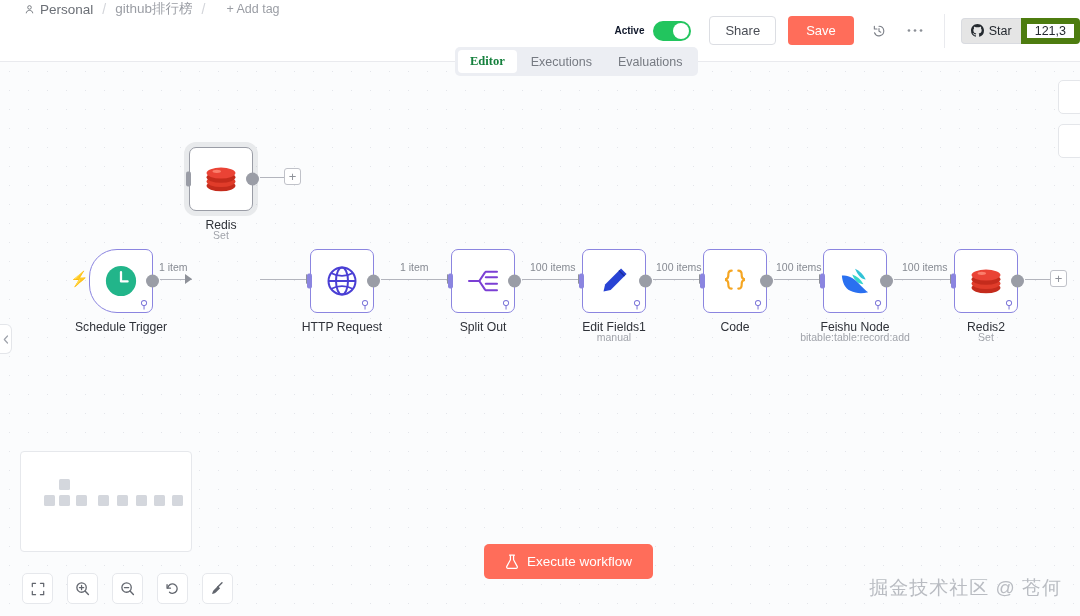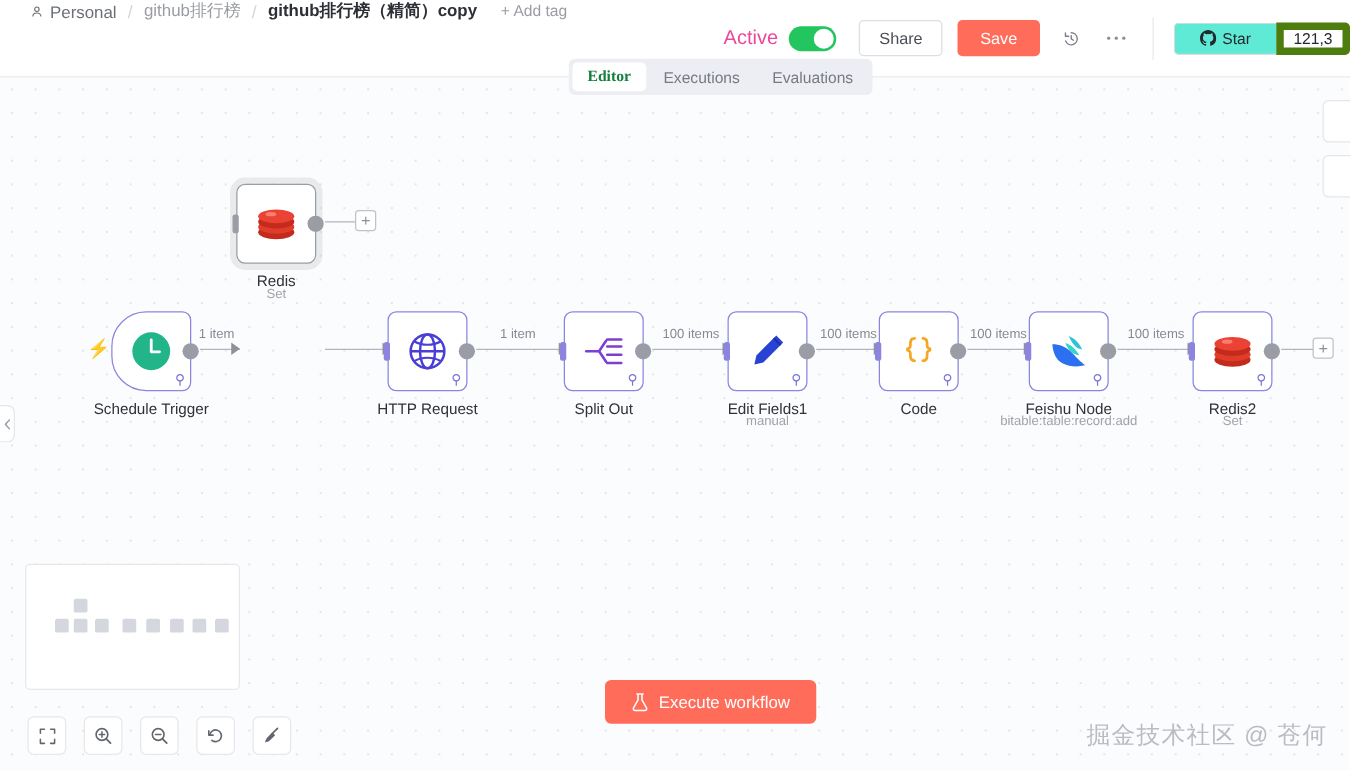--- a/index.html
+++ b/index.html
@@ -18,21 +18,21 @@
   }
   .breadcrumb { display: flex; align-items: center; margin-left: 24px; gap: 7px; }
   .bc-person { display: flex; align-items: center; gap: 5px; color: #6b6f76; font-size: 13.5px; }
   .bc-sep { color: #d3d5da; font-size: 14px; padding: 0 2px; }
   .bc-muted { color: #9a9da4; font-size: 13.5px; }
   .bc-current { color: #2c2f36; font-size: 13.5px; font-weight: 600; }
   .add-tag { color: #9a9da4; font-size: 12.5px; margin-left: 12px; cursor: pointer; }
 
   .header-right { margin-left: auto; display: flex; align-items: center; height: 100%; }
   .active-wrap { display: flex; align-items: center; gap: 9px; }
-  .active-label { color: #ec4899; font-size: 16px; }
+  .active-label { color: #0f172a; font-size: 10px; font-weight: bold; }
   .toggle {
     width: 38px; height: 20px; border-radius: 10px; background: #22c55e;
     position: relative; cursor: pointer;
   }
   .toggle .knob {
     position: absolute; top: 2px; right: 2px; width: 16px; height: 16px;
     border-radius: 50%; background: #fff;
   }
   .btn-share {
     margin-left: 18px; height: 29px; padding: 0 15px; border: 1px solid #dcdee3;
@@ -45,22 +45,22 @@
     display: flex; align-items: center; cursor: pointer;
   }
   .icon-btn {
     margin-left: 14px; width: 22px; height: 22px; display: flex;
     align-items: center; justify-content: center; cursor: pointer; color: #7b7f87;
   }
   .hdr-div { width: 1px; height: 34px; background: #e9eaee; margin-left: 18px; }
 
   .star-group { display: flex; align-items: center; margin-left: 16px; }
   .star-btn {
-    display: flex; align-items: center; gap: 5px; height: 26px; padding: 0 20px;
-    background: #5eead4; border: 1px solid #d9dbe0; border-right: none;
+    display: flex; align-items: center; gap: 5px; height: 26px; padding: 0 9px;
+    background: #e5e5e5; border: 1px solid #d9dbe0; border-right: none;
     border-radius: 4px 0 0 4px; font-size: 12.5px; color: #24292f; cursor: pointer;
   }
   .star-count {
     height: 26px; padding: 0 8px; background: #fff; border: 6px solid #4d7c0f;
     border-radius: 0 4px 4px 0; font-size: 12.5px; color: #24292f;
     display: flex; align-items: center;
   }
 
   
   .tabbar {
@@ -184,21 +184,20 @@
       <span class="bc-person">
         <svg width="11" height="11" viewBox="0 0 16 16">
           <circle cx="8" cy="5" r="2.6" fill="none" stroke="#6b6f76" stroke-width="1.3"></circle>
           <path d="M3.3 13.5c0-2.6 2.1-4.2 4.7-4.2s4.7 1.6 4.7 4.2" fill="none" stroke="#6b6f76" stroke-width="1.3"></path>
         </svg>
         <span>Personal</span>
       </span>
       <span class="bc-sep">/</span>
       <span class="bc-muted">github排行榜</span>
       <span class="bc-sep">/</span>
-      <span class="bc-current">github排行榜（精简）copy</span>
       <span class="add-tag">+ Add tag</span>
     </div>
 
     <div class="header-right">
       <div class="active-wrap">
         <span class="active-label">Active</span>
         <span class="toggle">
             <span class="knob"></span>
           </span>
       </div>

